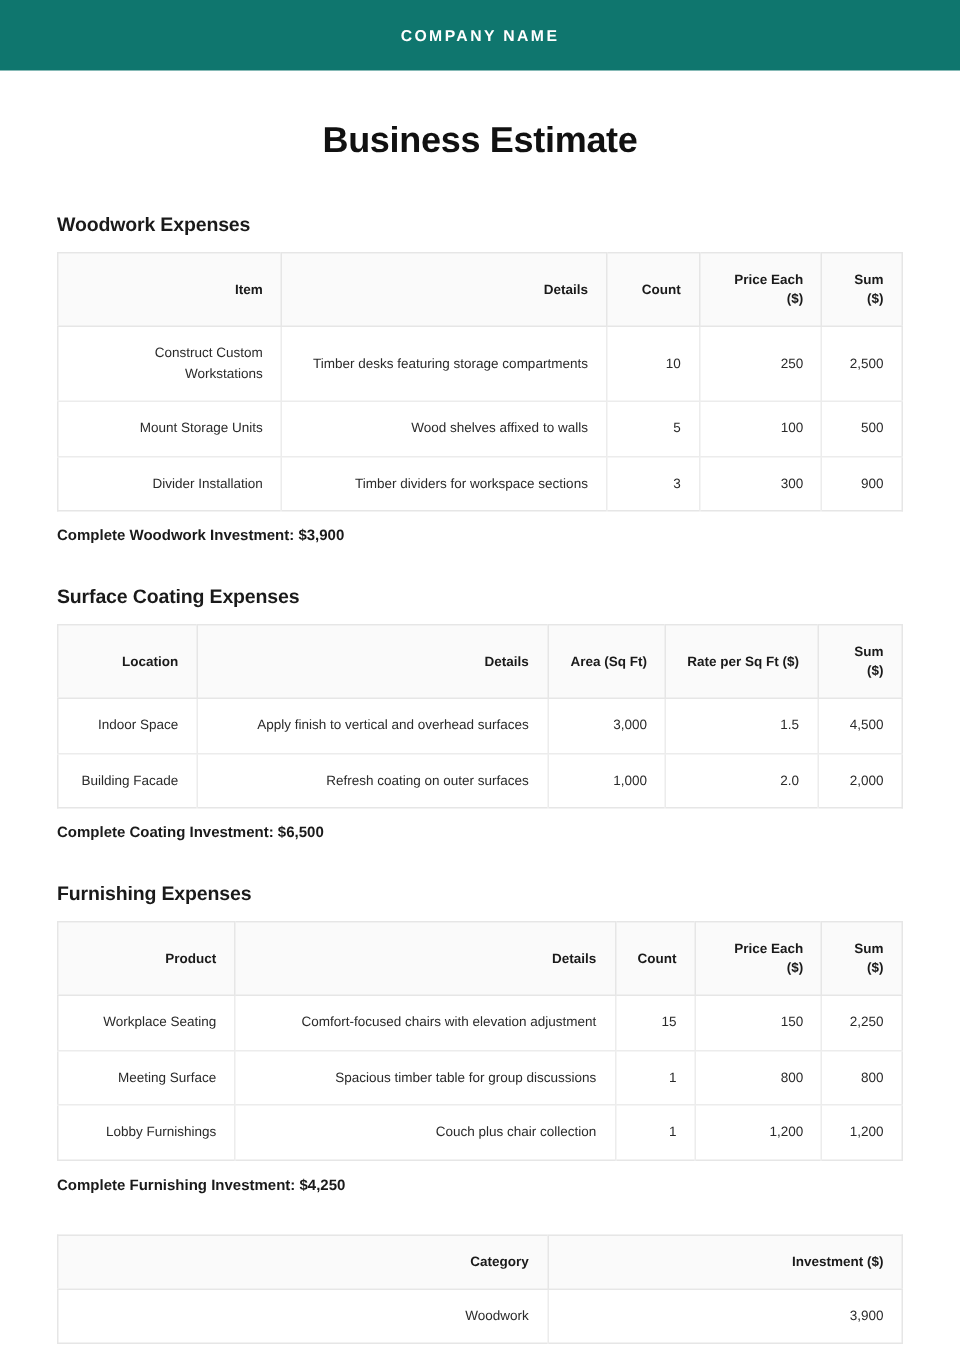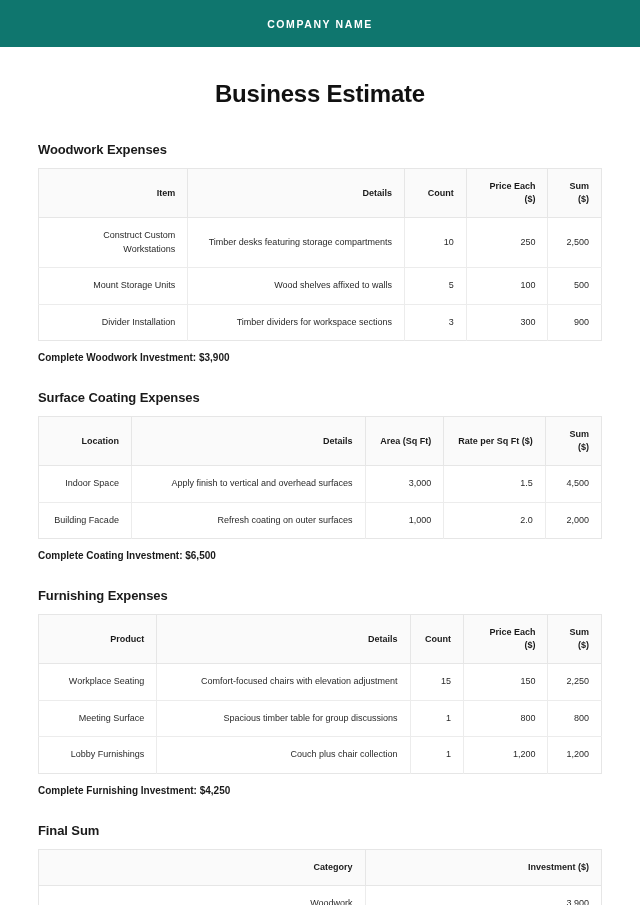--- a/index.html
+++ b/index.html
@@ -269,21 +269,20 @@
           <td class="ta-right">1,200</td>
           <td class="ta-right">1,200</td>
         </tr>
       </tbody>
     </table>
 
     <p class="section-total">Complete Furnishing Investment: $4,250</p>
   </div>
 
   <div class="section">
-    <h2 class="section-heading">Final Sum</h2>
 
     <table class="est t4">
       <colgroup>
           <col class="c1">
           <col class="c2">
         </colgroup>
       <thead>
         <tr>
           <th class="ta-left">Category</th>
           <th class="ta-right">Investment ($)</th>

